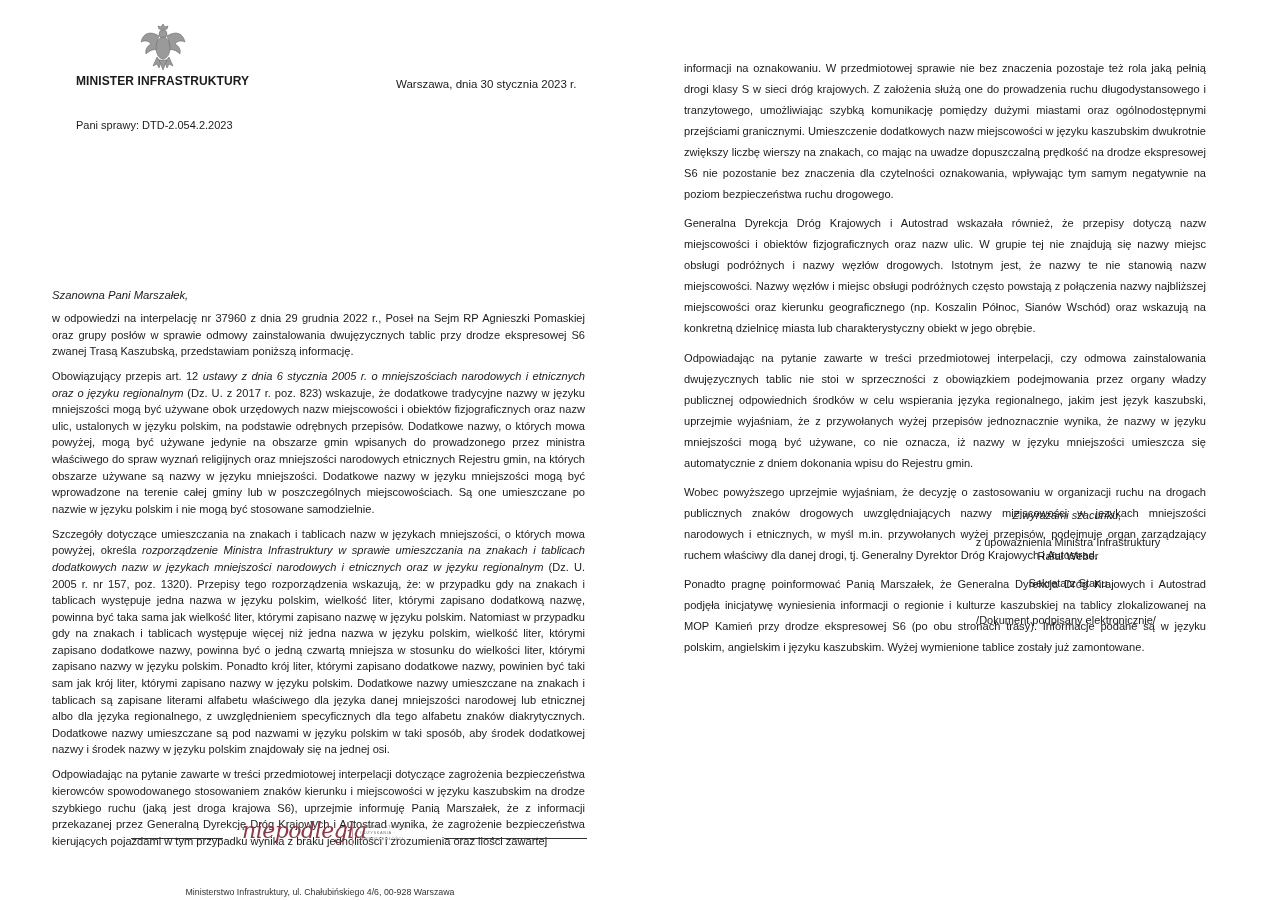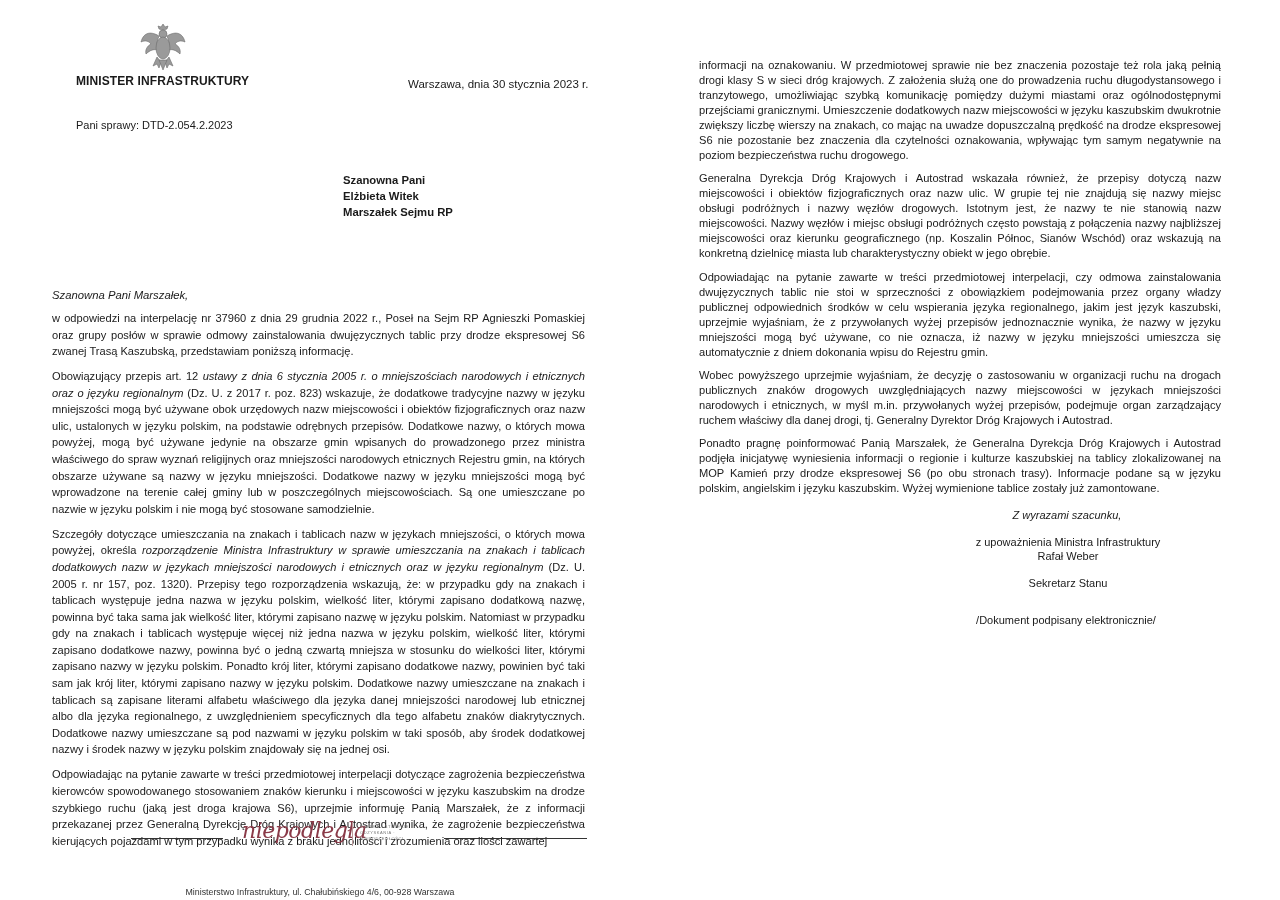--- a/index.html
+++ b/index.html
@@ -4,30 +4,30 @@
 <style>
   html, body { margin: 0; padding: 0; background: #ffffff; }
   body { width: 1280px; height: 900px; position: relative; overflow: hidden;
          font-family: "Liberation Sans", sans-serif; color: #1a1a1a; }
   .page { position: absolute; top: 0; height: 900px; }
   #page-left { left: 0; width: 640px; }
   #page-right { left: 640px; width: 640px; }
 
   .emblem { position: absolute; left: 139px; top: 22px; width: 48px; height: 50px; }
   .org-name { position: absolute; left: 76px; top: 74px; font-size: 12px; font-weight: bold; letter-spacing: 0.1px; }
-  .date-line { position: absolute; left: 408px; top: 78px; font-size: 11.5px; }
+  .date-line { position: absolute; left: 396px; top: 78px; font-size: 11.5px; }
   .case-ref { position: absolute; left: 76px; top: 119px; font-size: 11px; }
 
   .recipient { position: absolute; left: 343px; top: 172px; font-size: 11.3px; font-weight: bold; line-height: 16px; }
   .recipient div { white-space: nowrap; }
 
   .salutation { position: absolute; left: 52px; top: 289px; font-size: 11.3px; font-style: italic; }
 
   .body-left { position: absolute; left: 52px; top: 310px; width: 533px; font-size: 11.1px; line-height: 16.6px; text-align: justify; }
-  .body-right { position: absolute; left: 59px; top: 58px; width: 522px; font-size: 11.1px; line-height: 15px; text-align: justify; }
+  .body-right { position: absolute; left: 44px; top: 58px; width: 522px; font-size: 11.1px; line-height: 21px; text-align: justify; }
   .body-left p, .body-right p { margin: 0 0 8.3px 0; }
   .body-left p:last-child, .body-right p:last-child { margin-bottom: 0; }
   i { font-style: italic; }
 
   .footer-rule { position: absolute; top: 838px; height: 1px; background: #333; }
   .rule-l { left: 131px; width: 92px; }
   .rule-r { left: 444px; width: 143px; }
   .footer-logo { position: absolute; left: 228px; top: 816px; width: 200px; height: 36px; }
   .logo-script { position: absolute; left: 0; top: 2px; font-family: "DejaVu Serif", serif; font-style: italic;
                  font-size: 22px; color: #8a3a48; letter-spacing: -0.5px; margin-left: 14px; }
@@ -57,25 +57,20 @@
       <ellipse cx="24" cy="26" rx="7" ry="11"></ellipse>
       <path d="M18 35 L14 44 L18 42 L20 46 L22 40 Z"></path>
       <path d="M30 35 L34 44 L30 42 L28 46 L26 40 Z"></path>
       <path d="M20 38 L24 48 L28 38 Z"></path>
     </g>
   </svg>
   <div class="org-name">MINISTER INFRASTRUKTURY</div>
   <div class="date-line">Warszawa, dnia 30 stycznia 2023 r.</div>
   <div class="case-ref">Pani sprawy: DTD-2.054.2.2023</div>
 
-  <div class="recipient">
-    <div>Szanowna Pani</div>
-    <div>Elżbieta Witek</div>
-    <div>Marszałek Sejmu RP</div>
-  </div>
 
   <div class="salutation">Szanowna Pani Marszałek,</div>
 
   <div class="body-left">
     <p>w odpowiedzi na interpelację nr 37960 z dnia 29 grudnia 2022 r., Poseł na Sejm RP Agnieszki Pomaskiej oraz grupy posłów w sprawie odmowy zainstalowania dwujęzycznych tablic przy drodze ekspresowej S6 zwanej Trasą Kaszubską, przedstawiam poniższą informację.</p>
     <p><span>Obowiązujący przepis art. 12 </span><i>ustawy z dnia 6 stycznia 2005 r. o mniejszościach narodowych i etnicznych oraz o języku regionalnym</i><span> (Dz. U. z 2017 r. poz. 823) wskazuje, że dodatkowe tradycyjne nazwy w języku mniejszości mogą być używane obok urzędowych nazw miejscowości i obiektów fizjograficznych oraz nazw ulic, ustalonych w języku polskim, na podstawie odrębnych przepisów. Dodatkowe nazwy, o których mowa powyżej, mogą być używane jedynie na obszarze gmin wpisanych do prowadzonego przez ministra właściwego do spraw wyznań religijnych oraz mniejszości narodowych etnicznych Rejestru gmin, na których obszarze używane są nazwy w języku mniejszości. Dodatkowe nazwy w języku mniejszości mogą być wprowadzone na terenie całej gminy lub w poszczególnych miejscowościach. Są one umieszczane po nazwie w języku polskim i nie mogą być stosowane samodzielnie.</span></p>
     <p><span>Szczegóły dotyczące umieszczania na znakach i tablicach nazw w językach mniejszości, o których mowa powyżej, określa </span><i>rozporządzenie Ministra Infrastruktury w sprawie umieszczania na znakach i tablicach dodatkowych nazw w językach mniejszości narodowych i etnicznych oraz w języku regionalnym</i><span> (Dz. U. 2005 r. nr 157, poz. 1320). Przepisy tego rozporządzenia wskazują, że: w przypadku gdy na znakach i tablicach występuje jedna nazwa w języku polskim, wielkość liter, którymi zapisano dodatkową nazwę, powinna być taka sama jak wielkość liter, którymi zapisano nazwę w języku polskim. Natomiast w przypadku gdy na znakach i tablicach występuje więcej niż jedna nazwa w języku polskim, wielkość liter, którymi zapisano dodatkowe nazwy, powinna być o jedną czwartą mniejsza w stosunku do wielkości liter, którymi zapisano nazwy w języku polskim. Ponadto krój liter, którymi zapisano dodatkowe nazwy, powinien być taki sam jak krój liter, którymi zapisano nazwy w języku polskim. Dodatkowe nazwy umieszczane na znakach i tablicach są zapisane literami alfabetu właściwego dla języka danej mniejszości narodowej lub etnicznej albo dla języka regionalnego, z uwzględnieniem specyficznych dla tego alfabetu znaków diakrytycznych. Dodatkowe nazwy umieszczane są pod nazwami w języku polskim w taki sposób, aby środek dodatkowej nazwy i środek nazwy w języku polskim znajdowały się na jednej osi.</span></p>
     <p>Odpowiadając na pytanie zawarte w treści przedmiotowej interpelacji dotyczące zagrożenia bezpieczeństwa kierowców spowodowanego stosowaniem znaków kierunku i miejscowości w języku kaszubskim na drodze szybkiego ruchu (jaką jest droga krajowa S6), uprzejmie informuję Panią Marszałek, że z informacji przekazanej przez Generalną Dyrekcję Dróg Krajowych i Autostrad wynika, że zagrożenie bezpieczeństwa kierujących pojazdami w tym przypadku wynika z braku jednolitości i zrozumienia oraz ilości zawartej</p>
   </div>
 

